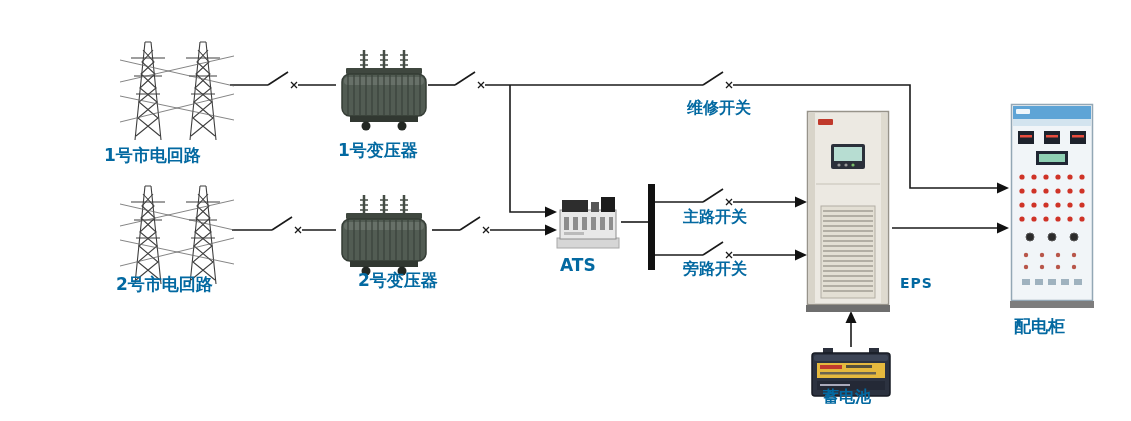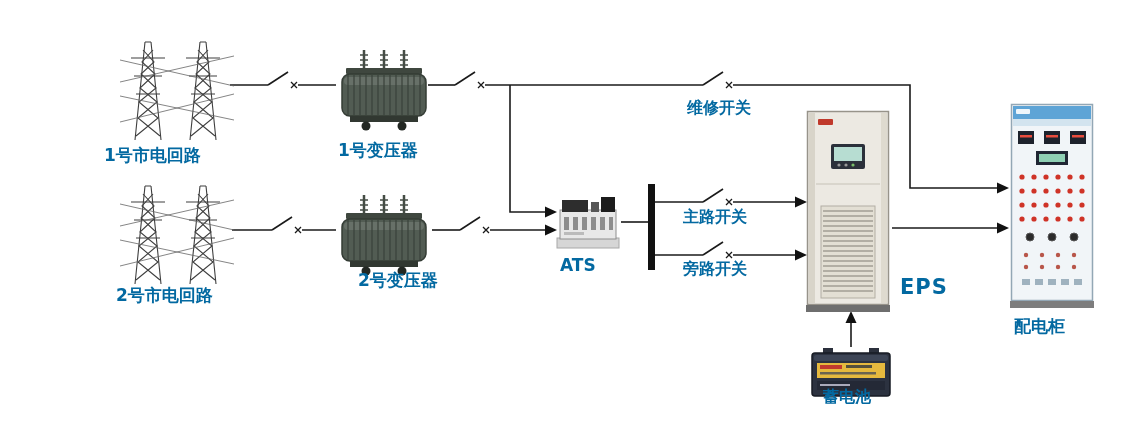--- a/index.html
+++ b/index.html
@@ -13,21 +13,21 @@
   .abs{position:absolute;}
   .lbl{
     position:absolute;
     font-weight:700;
     font-size:17px;
     color:#0369a1;
     white-space:nowrap;
     line-height:1.1;
   }
   .lbl.sm{font-size:16px;}
-  .lbl.lg{font-size:21px;letter-spacing:1px;}
+  .lbl.lg{font-size:14px;letter-spacing:1px;}
   svg{display:block;}
 </style>
 </head>
 <body>
 
 <div class="canvas">
 
   <svg class="abs" style="left:0;top:0" width="1131" height="421" viewBox="0 0 1131 421">
 
     <g stroke="#1a1a1a" stroke-width="1.6" fill="none">
@@ -285,21 +285,21 @@
           <rect x="38" y="176" width="8" height="6"></rect>
           <rect x="51" y="176" width="8" height="6"></rect>
           <rect x="64" y="176" width="8" height="6"></rect>
       </g>
       <rect x="0" y="198" width="84" height="7" fill="#7d7d7d"></rect>
     </svg>
   </div>
 
   <div class="lbl" style="left:104px;top:146px">1号市电回路</div>
   <div class="lbl" style="left:338px;top:141px">1号变压器</div>
-  <div class="lbl" style="left:116px;top:286px">2号市电回路</div>
+  <div class="lbl" style="left:116px;top:275px">2号市电回路</div>
   <div class="lbl" style="left:358px;top:271px">2号变压器</div>
   <div class="lbl" style="left:560px;top:256px">ATS</div>
   <div class="lbl sm" style="left:687px;top:99px">维修开关</div>
   <div class="lbl sm" style="left:683px;top:208px">主路开关</div>
   <div class="lbl sm" style="left:683px;top:260px">旁路开关</div>
   <div class="lbl lg" style="left:900px;top:276px">EPS</div>
   <div class="lbl sm" style="left:823px;top:388px">蓄电池</div>
   <div class="lbl" style="left:1014px;top:317px">配电柜</div>
 
 </div>

